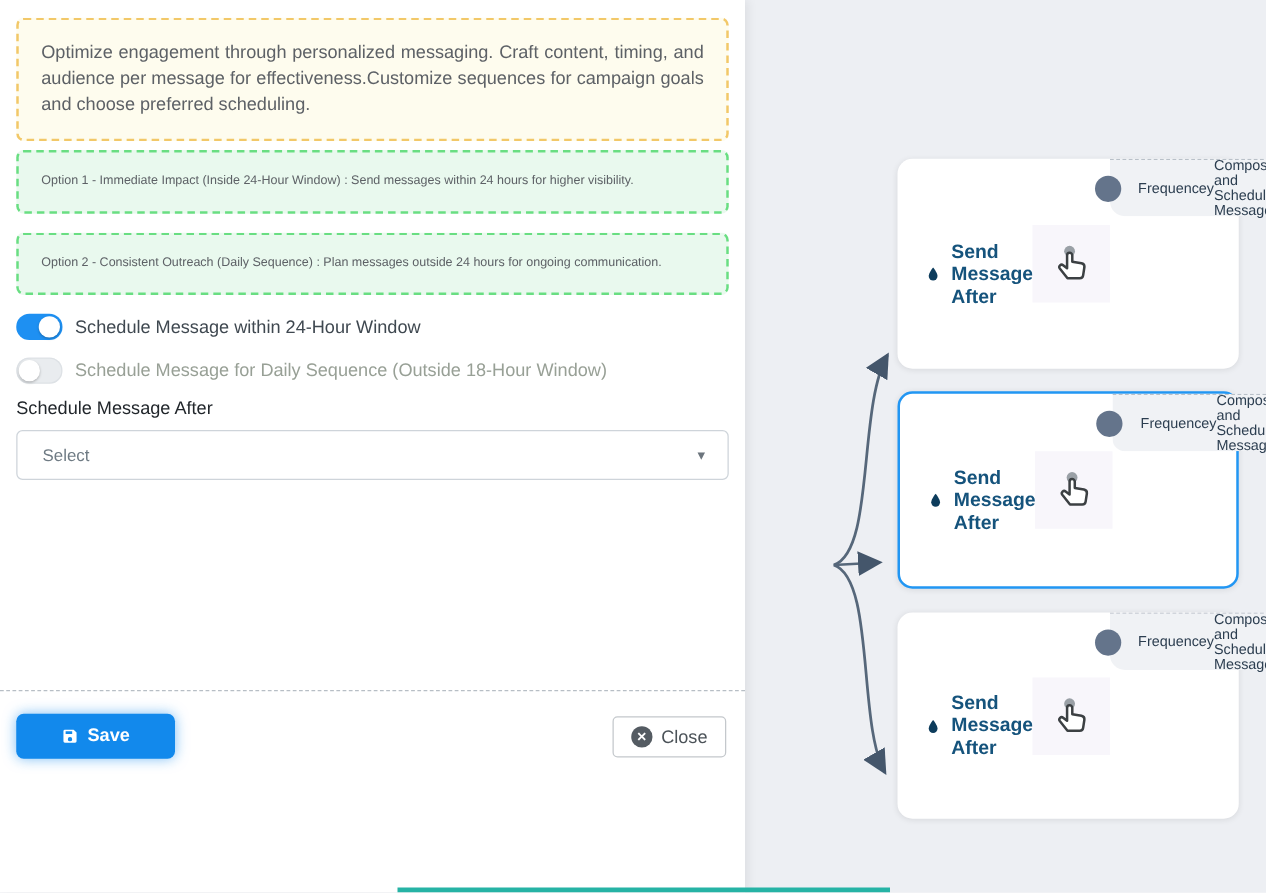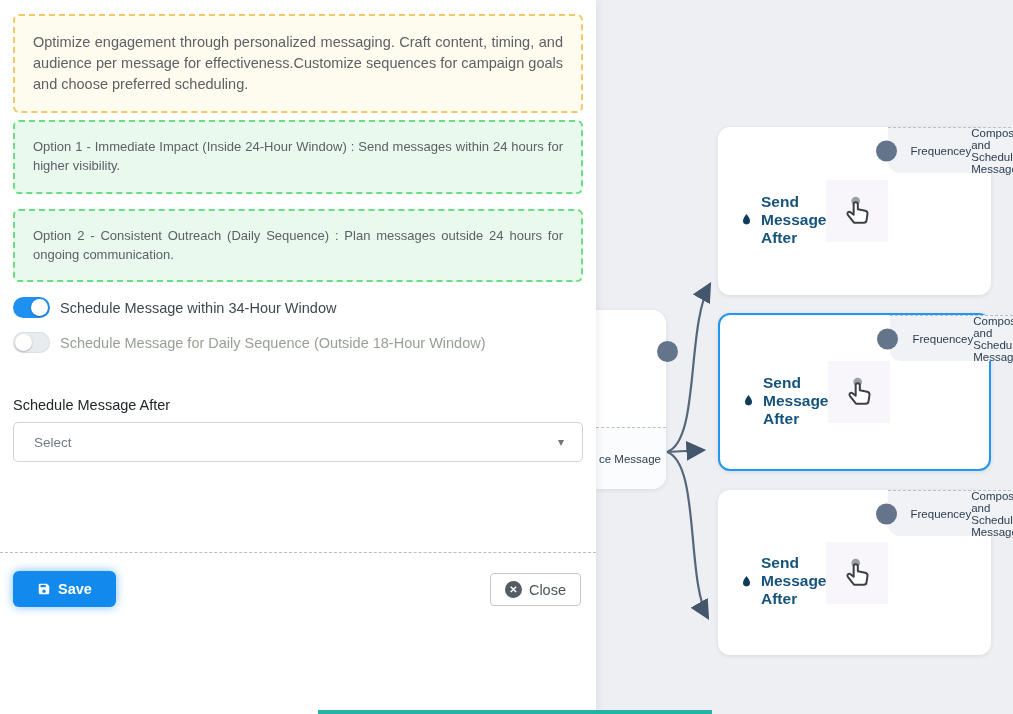--- a/index.html
+++ b/index.html
@@ -10,47 +10,47 @@
   .panel { position:absolute; left:0; top:0; width:596px; height:714px; background:#fff;
            box-shadow:2px 0 8px rgba(0,0,0,.07); z-index:5; }
   .panel-header { height:58px; background:#e3e6e9; display:flex; align-items:center; justify-content:center; }
   .panel-title { font-size:18px; font-weight:700; color:#16191d; letter-spacing:.2px; }
 
   .panel-body { padding:14px 13px 0 13px; }
   .note-box { border:2px dashed #f2c868; background:#fefcee; border-radius:6px;
               padding:16px 18px; color:#5d6166; font-size:14.5px; line-height:1.45;
               text-align:justify; margin-bottom:7px; }
   .opt-box { border:2px dashed #69de82; background:#e9f9ee; border-radius:6px;
-             padding:16px 18px; color:#5d6166; font-size:13px; line-height:1.45;
+             padding:16px 18px; color:#5d6166; font-size:10px; line-height:1.45;
              text-align:justify; margin-bottom:15px; }
 
   .toggle-row { display:flex; align-items:center; margin:14px 0 0 0; }
   .switch { position:relative; width:37px; height:21px; border-radius:11px; flex:0 0 auto; cursor:pointer; }
   .switch.on { background:#1e90f2; }
   .switch.off { background:#e9ecef; box-shadow:inset 0 0 0 1px #dde1e5; }
   .knob { position:absolute; top:2px; width:17px; height:17px; border-radius:50%; background:#fff;
           box-shadow:0 1px 2px rgba(0,0,0,.25); }
   .switch.on .knob { right:2px; }
   .switch.off .knob { left:2px; }
   .toggle-label { margin-left:10px; font-size:14.5px; }
   .toggle-label.primary { color:#3f4850; }
   .toggle-label.muted { color:#979f8d; color:#9aa08f; color:#98a096; }
 
-  .field-label { margin-top:44px; font-size:14.5px; color:#21262b; }
+  .field-label { margin-top:12px; font-size:14.5px; color:#21262b; }
   .select-box { margin-top:9px; height:40px; border:1px solid #ced4da; border-radius:5px;
                 display:flex; align-items:center; justify-content:space-between;
                 padding:0 18px 0 20px; background:#fff; cursor:pointer; }
   .select-value { font-size:13.5px; color:#6f7b84; }
   .select-caret { font-size:12px; color:#6c757d; }
 
   .divider { position:absolute; left:0; right:0; top:552px; border-top:1px dashed #b7bec5; }
 
   .btn-row { position:absolute; left:13px; right:15px; top:571px; display:flex; justify-content:space-between; align-items:flex-start; }
   .btn-save { display:flex; align-items:center; gap:7px; background:#1289ec; color:#fff;
-              border:none; border-radius:6px; padding:10px 24px; font-size:14.5px; font-weight:700;
+              border:none; border-radius:6px; padding:10px 36px; font-size:14.5px; font-weight:700;
               box-shadow:0 0 10px rgba(18,137,236,.55); cursor:pointer; }
   .btn-close { display:flex; align-items:center; gap:7px; background:#fff; color:#4b5258;
                border:1px solid #c4c8cc; border-radius:4px; padding:7px 14px; font-size:14.5px;
                margin-top:2px; cursor:pointer; }
   .close-glyph { width:17px; height:17px; border-radius:50%; background:#545b62; color:#fff;
                  font-size:10px; font-weight:700; display:flex; align-items:center; justify-content:center; }
 
   
   .canvas { position:absolute; left:596px; top:0; width:417px; height:714px; background:#edeff3; }
 
@@ -92,21 +92,21 @@
 
     <div class="panel-body">
       <div class="note-box">Optimize engagement through personalized messaging. Craft content, timing, and audience per message for effectiveness.Customize sequences for campaign goals and choose preferred scheduling.</div>
       <div class="opt-box">Option 1 - Immediate Impact (Inside 24-Hour Window) : Send messages within 24 hours for higher visibility.</div>
       <div class="opt-box">Option 2 - Consistent Outreach (Daily Sequence) : Plan messages outside 24 hours for ongoing communication.</div>
 
       <div class="toggle-row">
         <div class="switch on">
             <div class="knob"></div>
           </div>
-        <div class="toggle-label primary">Schedule Message within 34-Hour Window</div>
+        <div class="toggle-label primary">Schedule Message within 24-Hour Window</div>
       </div>
       <div class="toggle-row">
         <div class="switch off">
             <div class="knob"></div>
           </div>
         <div class="toggle-label muted">Schedule Message for Daily Sequence (Outside 18-Hour Window)</div>
       </div>
 
       <div class="field-label">Schedule Message After</div>
       <div class="select-box">
@@ -139,26 +139,20 @@
           <path d="M0,0 L9,4.5 L0,9 Z" fill="#44566b"></path>
         </marker>
       </defs>
       <g stroke="#56677a" stroke-width="2.2" fill="none">
         <path d="M71,452 C104,441 90,326 114,284" marker-end="url(#arrow)"></path>
         <path d="M71,452 L108,450" marker-end="url(#arrow)"></path>
         <path d="M71,452 C104,463 90,580 112,618" marker-end="url(#arrow)"></path>
       </g>
     </svg>
 
-    <div class="partial-node">
-      <div class="partial-foot">
-        <span class="partial-label">ce Message</span>
-      </div>
-      <div class="port src"></div>
-    </div>
 
     <div class="node" style="top:127px; height:168px;">
       <div class="node-head">
         <svg class="drop-icon" viewBox="0 0 24 24">
             <path fill="#0d3c5c" d="M12 2C12 2 5.5 9.8 5.5 14.5a6.5 6.5 0 0 0 13 0C18.5 9.8 12 2 12 2z"></path>
           </svg>
         <span class="node-title">Send Message After</span>
       </div>
       <div class="node-body">
         <div class="hand-box">

